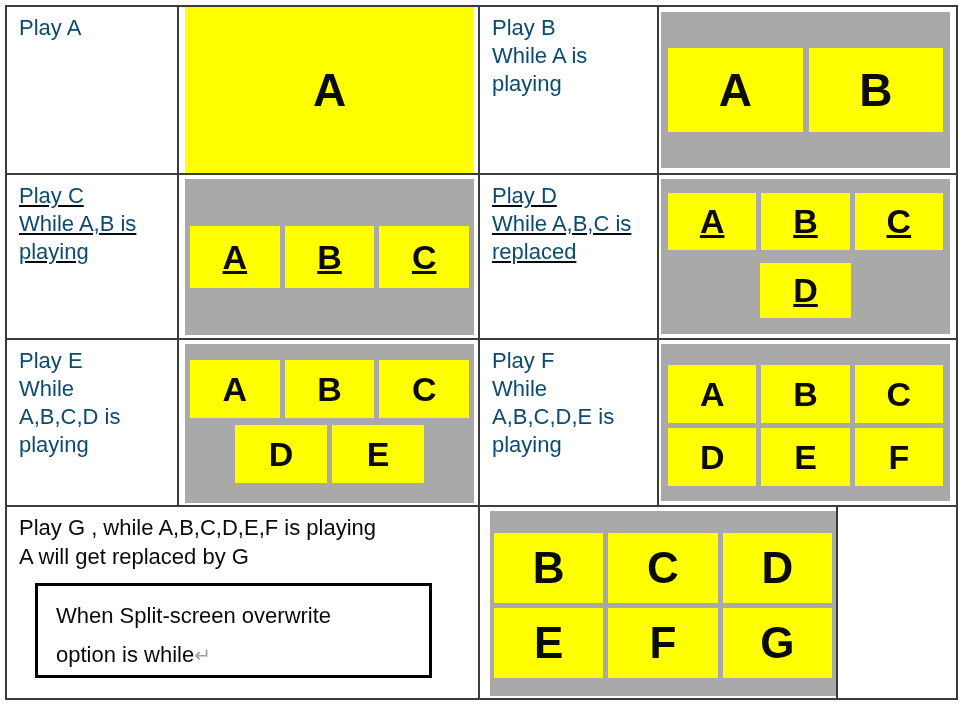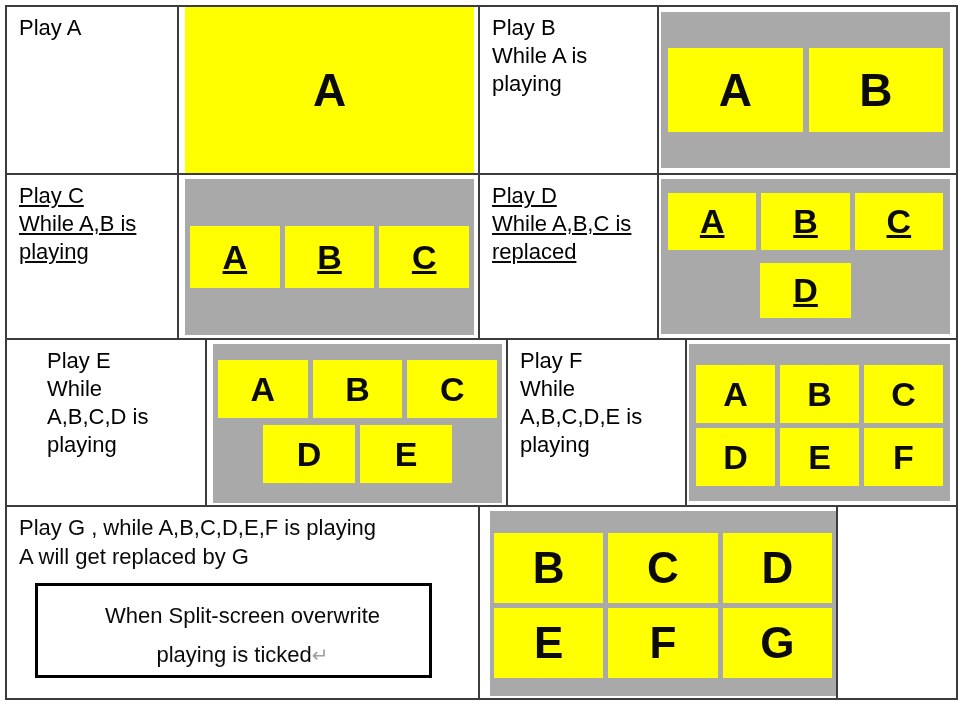--- a/index.html
+++ b/index.html
@@ -7,28 +7,28 @@
     position:relative;width:970px;height:710px;background:#ffffff;
     font-family:"Liberation Sans",sans-serif;color:#0a0a0a;overflow:hidden;
   }
   .table{
     position:absolute;left:5px;top:5px;width:953px;height:695px;
     border:2px solid var(--grid-line,#3c3c3c);box-sizing:border-box;
     display:flex;flex-direction:column;background:#ffffff;
   }
   .row{display:flex;box-sizing:border-box;border-bottom:2px solid var(--grid-line,#3c3c3c);}
   .row:last-child{border-bottom:none;flex:1;}
-  .r1{height:168px;} .r2{height:165px;text-decoration:underline;} .r3{height:167px;padding-left:28px;}
+  .r1{height:168px;} .r2{height:165px;text-decoration:underline;} .r3{height:167px;}
   .cell{box-sizing:border-box;border-right:2px solid var(--grid-line,#3c3c3c);position:relative;}
   .cell:last-child{border-right:none;}
   .c1{width:172px;} .c2{width:301px;} .c3{width:179px;} .c4{flex:1;}
   .g1{width:473px;} .g2{width:358px;} .g3{flex:1;}
   .caption{
     padding:7px 8px 0 12px;font-size:22px;line-height:1.27;
-    white-space:pre-line;color:#000000;
+    white-space:pre-line;color:#0c4a6e;
   }
   
   .screen{background:var(--screen-fill,#a9a9a9);box-sizing:border-box;}
   .tile{
     background:var(--tile-fill,#ffff00);display:flex;align-items:center;justify-content:center;
     font-weight:bold;color:#0b0b0b;box-sizing:border-box;
   }
   
   .full-a{margin:0 4px 0 6px;height:100%;font-size:46px;}
   
@@ -52,21 +52,21 @@
   .s-r3l .tile-row.bottom{margin-top:7px;}
   .s-r3l .tile-row.bottom .tile{width:92px;height:58px;}
   .s-r3r{padding-top:21px;}
   .s-r3r .tile-row .tile{flex:1;height:58px;}
   .s-r3r .tile-row.bottom{margin-top:5px;}
   
   .caption-g{padding:6px 0 0 12px;font-size:22px;line-height:1.32;white-space:pre-line;}
   .note-box{
     position:absolute;left:28px;top:76px;width:397px;height:95px;
     border:3px solid var(--note-border,#000000);box-sizing:border-box;
-    padding:10px 0 0 18px;font-size:22px;line-height:39px;background:#ffffff;text-align:center;
+    padding:10px 0 0 18px;font-size:22px;line-height:39px;background:#ffffff;
   }
   .return-mark{color:#9aa0a6;font-size:20px;}
   .screen-final{
     position:absolute;left:10px;top:4px;right:0;height:185px;
     padding:22px 4px 0;display:flex;flex-direction:column;gap:5px;
   }
   .screen-final .tile-row{gap:5px;}
   .screen-final .tile{flex:1;height:70px;font-size:44px;}
 </style>
 </head>
@@ -168,21 +168,21 @@
         </div>
       </div>
     </div>
 
     <div class="row r4">
       <div class="cell g1">
         <div class="caption-g">Play G , while A,B,C,D,E,F is playing
 A will get replaced by G</div>
         <div class="note-box">
           <div>When Split-screen overwrite</div>
-          <div><span>playing is ticked</span><span class="return-mark">↵</span></div>
+          <div><span>option is while</span><span class="return-mark">↵</span></div>
         </div>
       </div>
       <div class="cell g2">
         <div class="screen screen-final">
           <div class="tile-row top">
             <div class="tile">B</div>
             <div class="tile">C</div>
             <div class="tile">D</div>
           </div>
           <div class="tile-row bottom">

